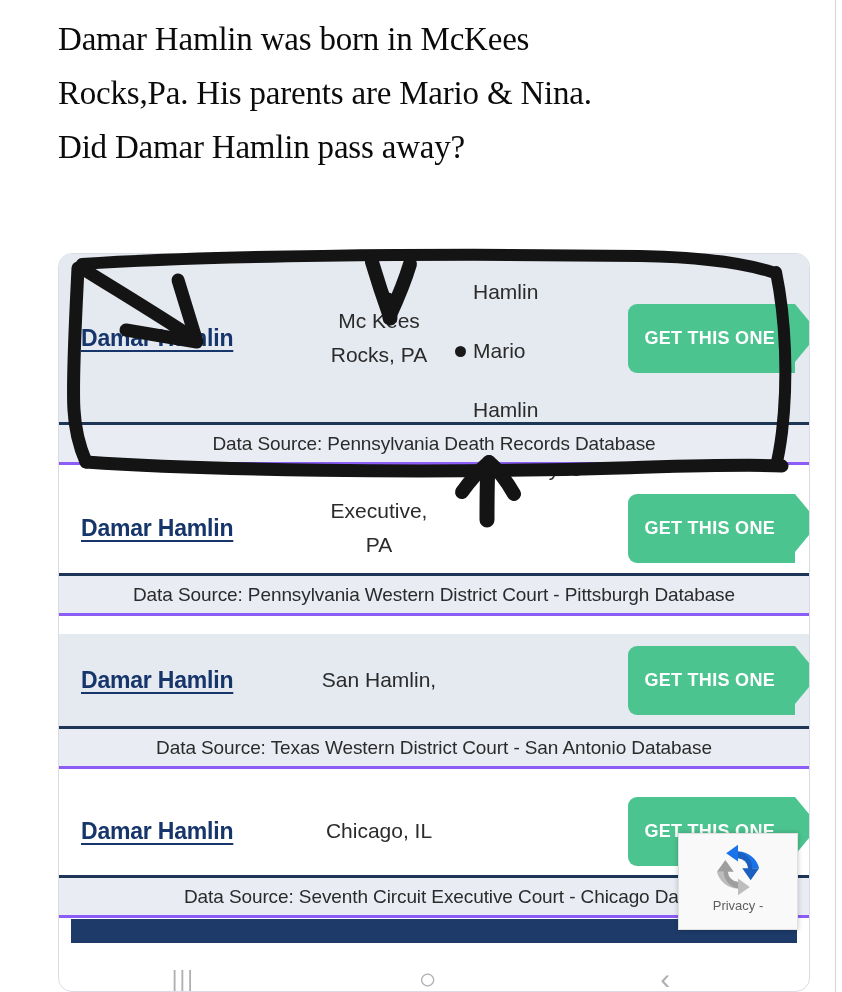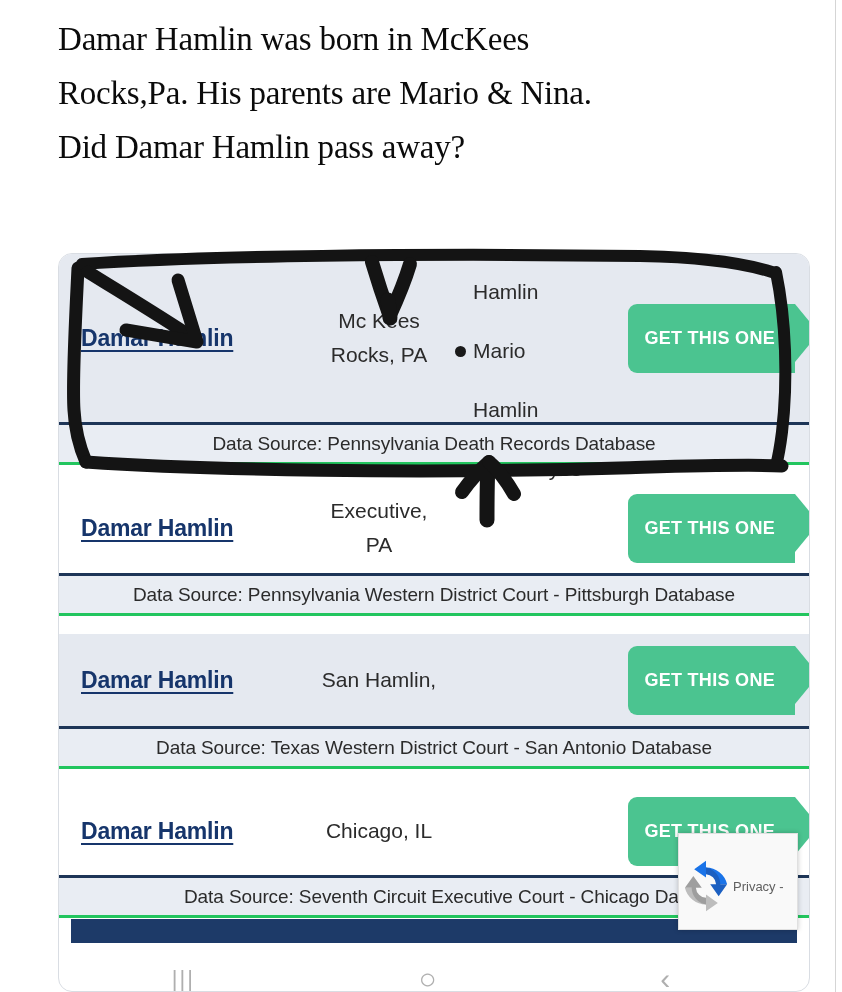--- a/index.html
+++ b/index.html
@@ -187,21 +187,21 @@
     border-top: 29px solid transparent;
     border-bottom: 29px solid transparent;
     border-left: 24px solid #4bc490;
   }
 
   .source-row {
     position: relative;
     height: 43px;
     background: #e9edf3;
     border-top: 3px solid #1d3557;
-    border-bottom: 3px solid #22c55e;
+    border-bottom: 3px solid #8b5cf6;
     box-sizing: border-box;
     display: flex;
     align-items: center;
     justify-content: center;
   }
   .source-row .source-text {
     font-size: 19px;
     color: #2b2b2b;
     white-space: nowrap;
     letter-spacing: -0.1px;
@@ -227,20 +227,21 @@
     position: absolute;
     left: 678px;
     top: 833px;
     width: 120px;
     height: 97px;
     background: #f9f9f9;
     border: 1px solid #e0e0e0;
     box-shadow: 0 0 5px rgba(0,0,0,0.22);
     z-index: 40;
     display: flex;
+    flex-direction: column;
     align-items: center;
     justify-content: flex-start;
     padding-top: 9px;
     box-sizing: border-box;
   }
   #recaptcha-badge .rc-logo {
     width: 54px;
     height: 54px;
   }
   #recaptcha-badge .rc-privacy {

